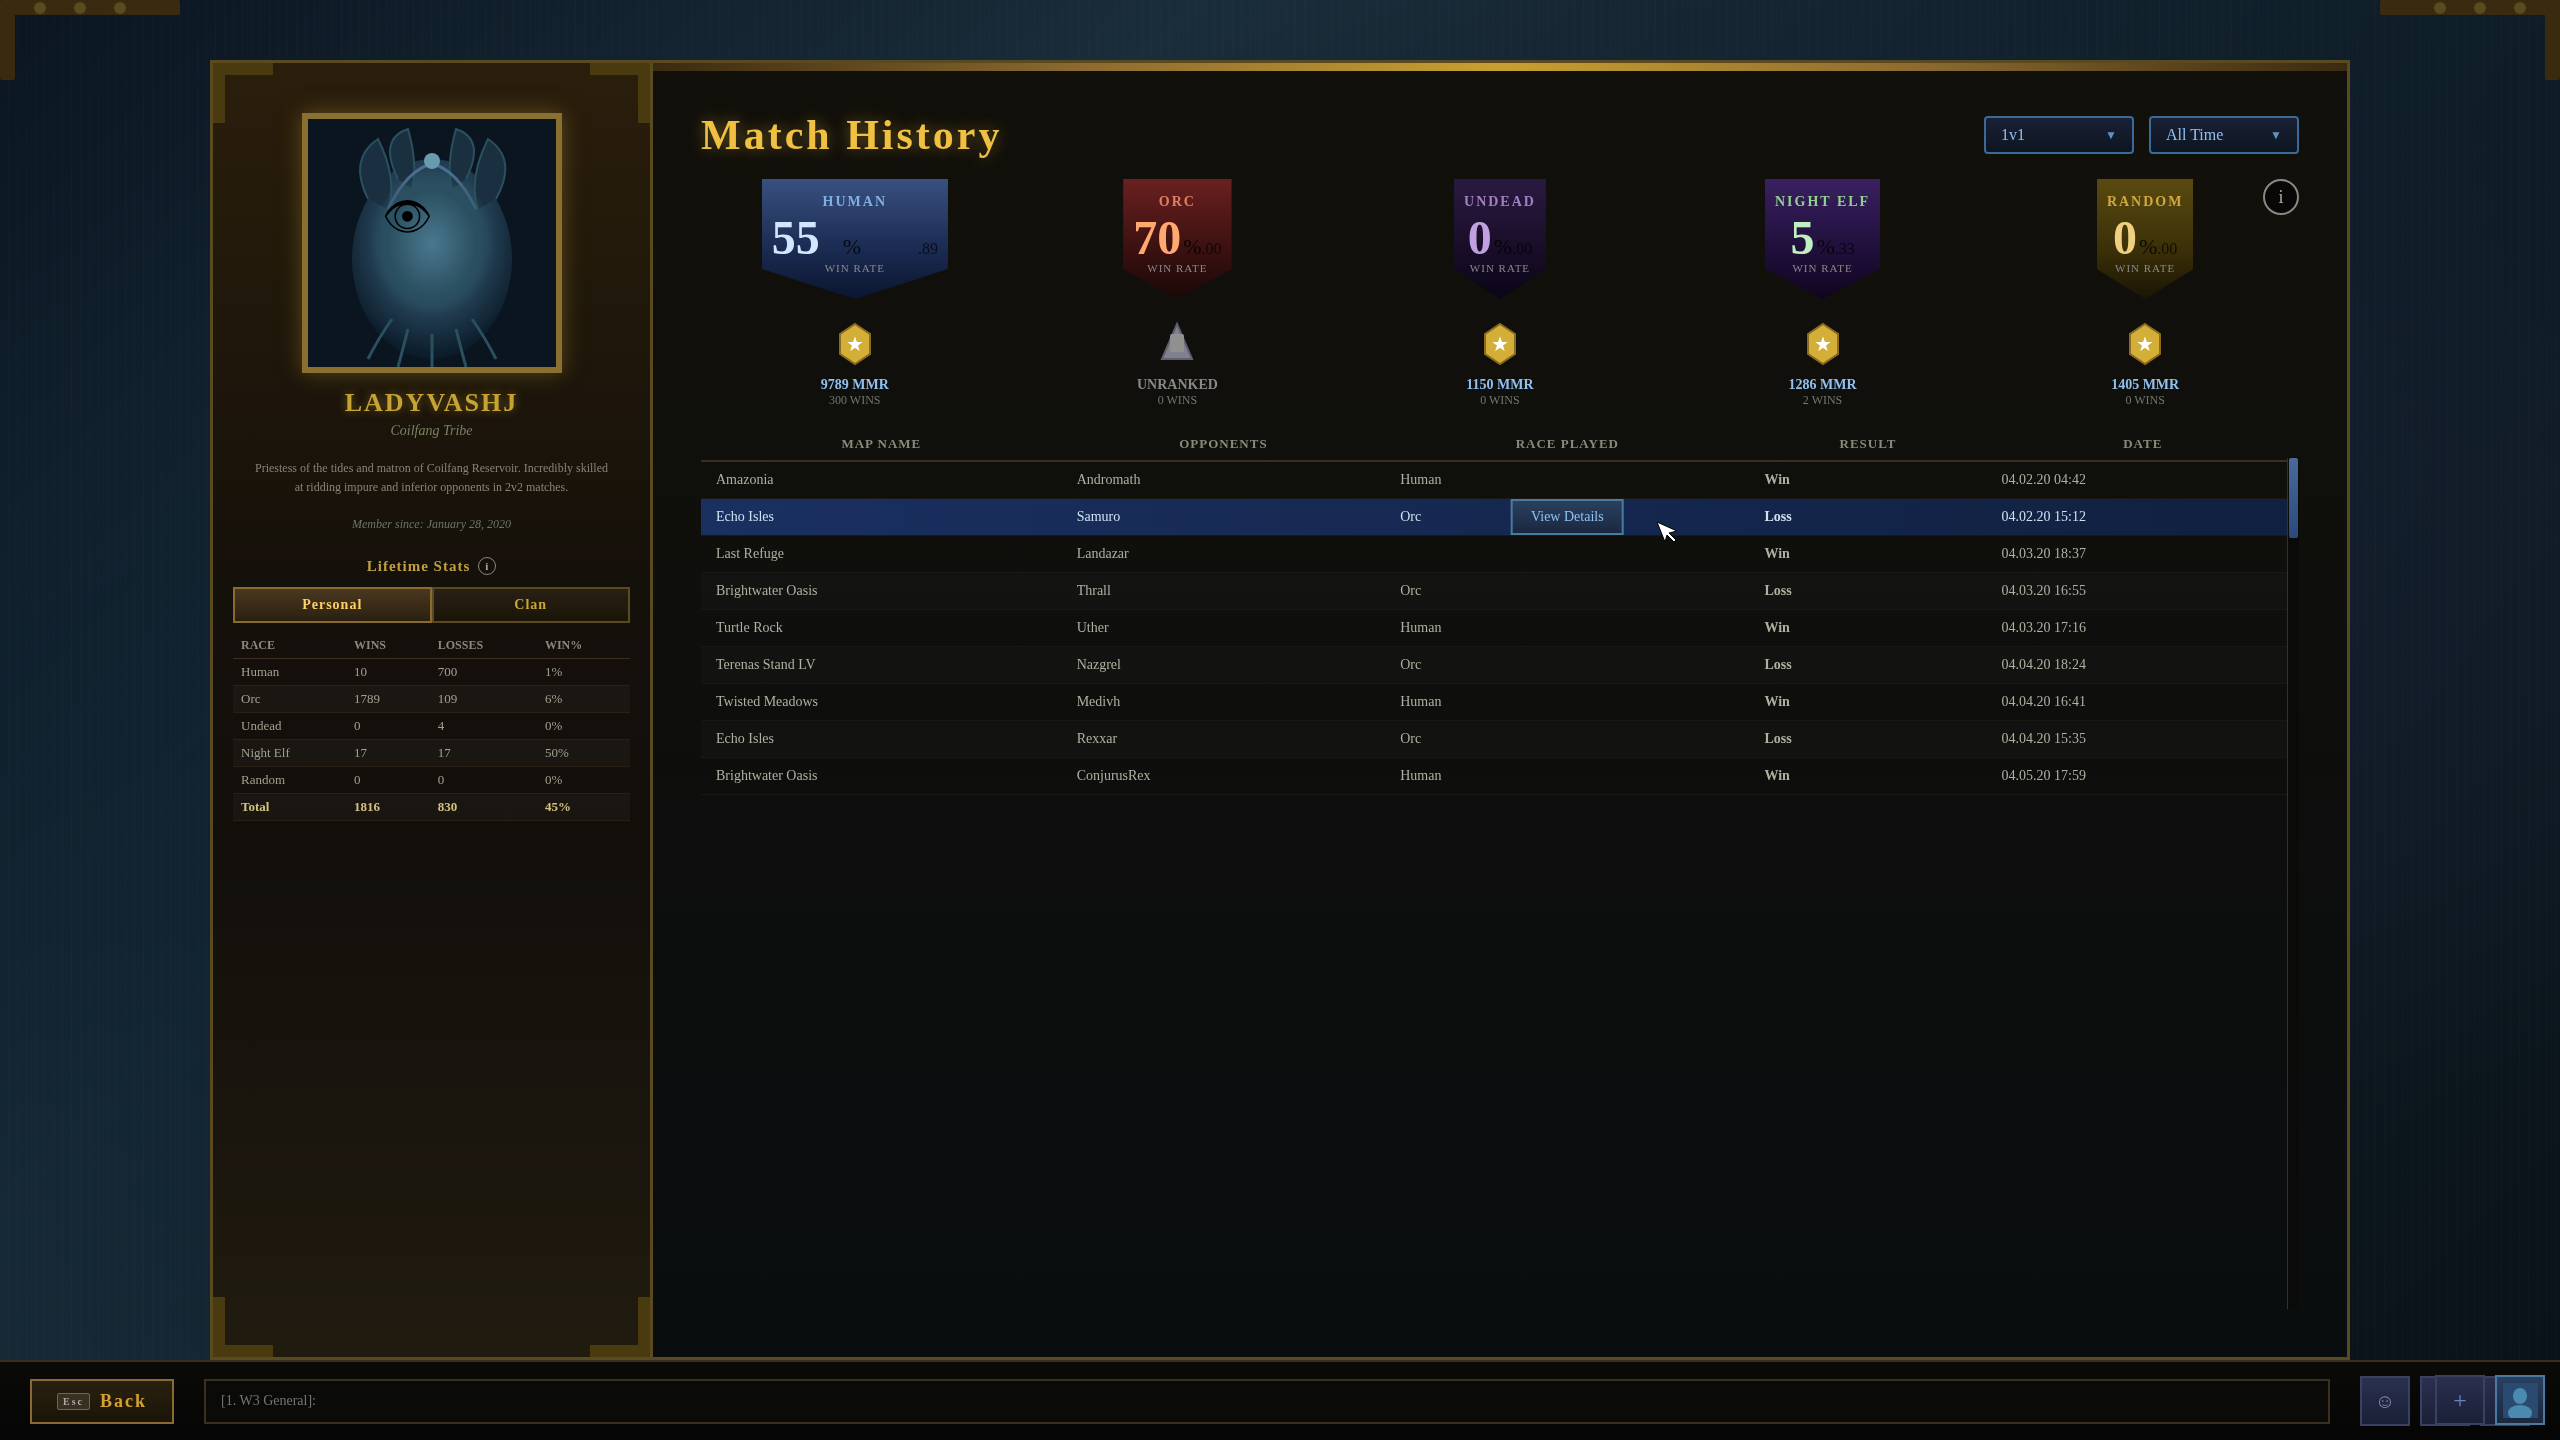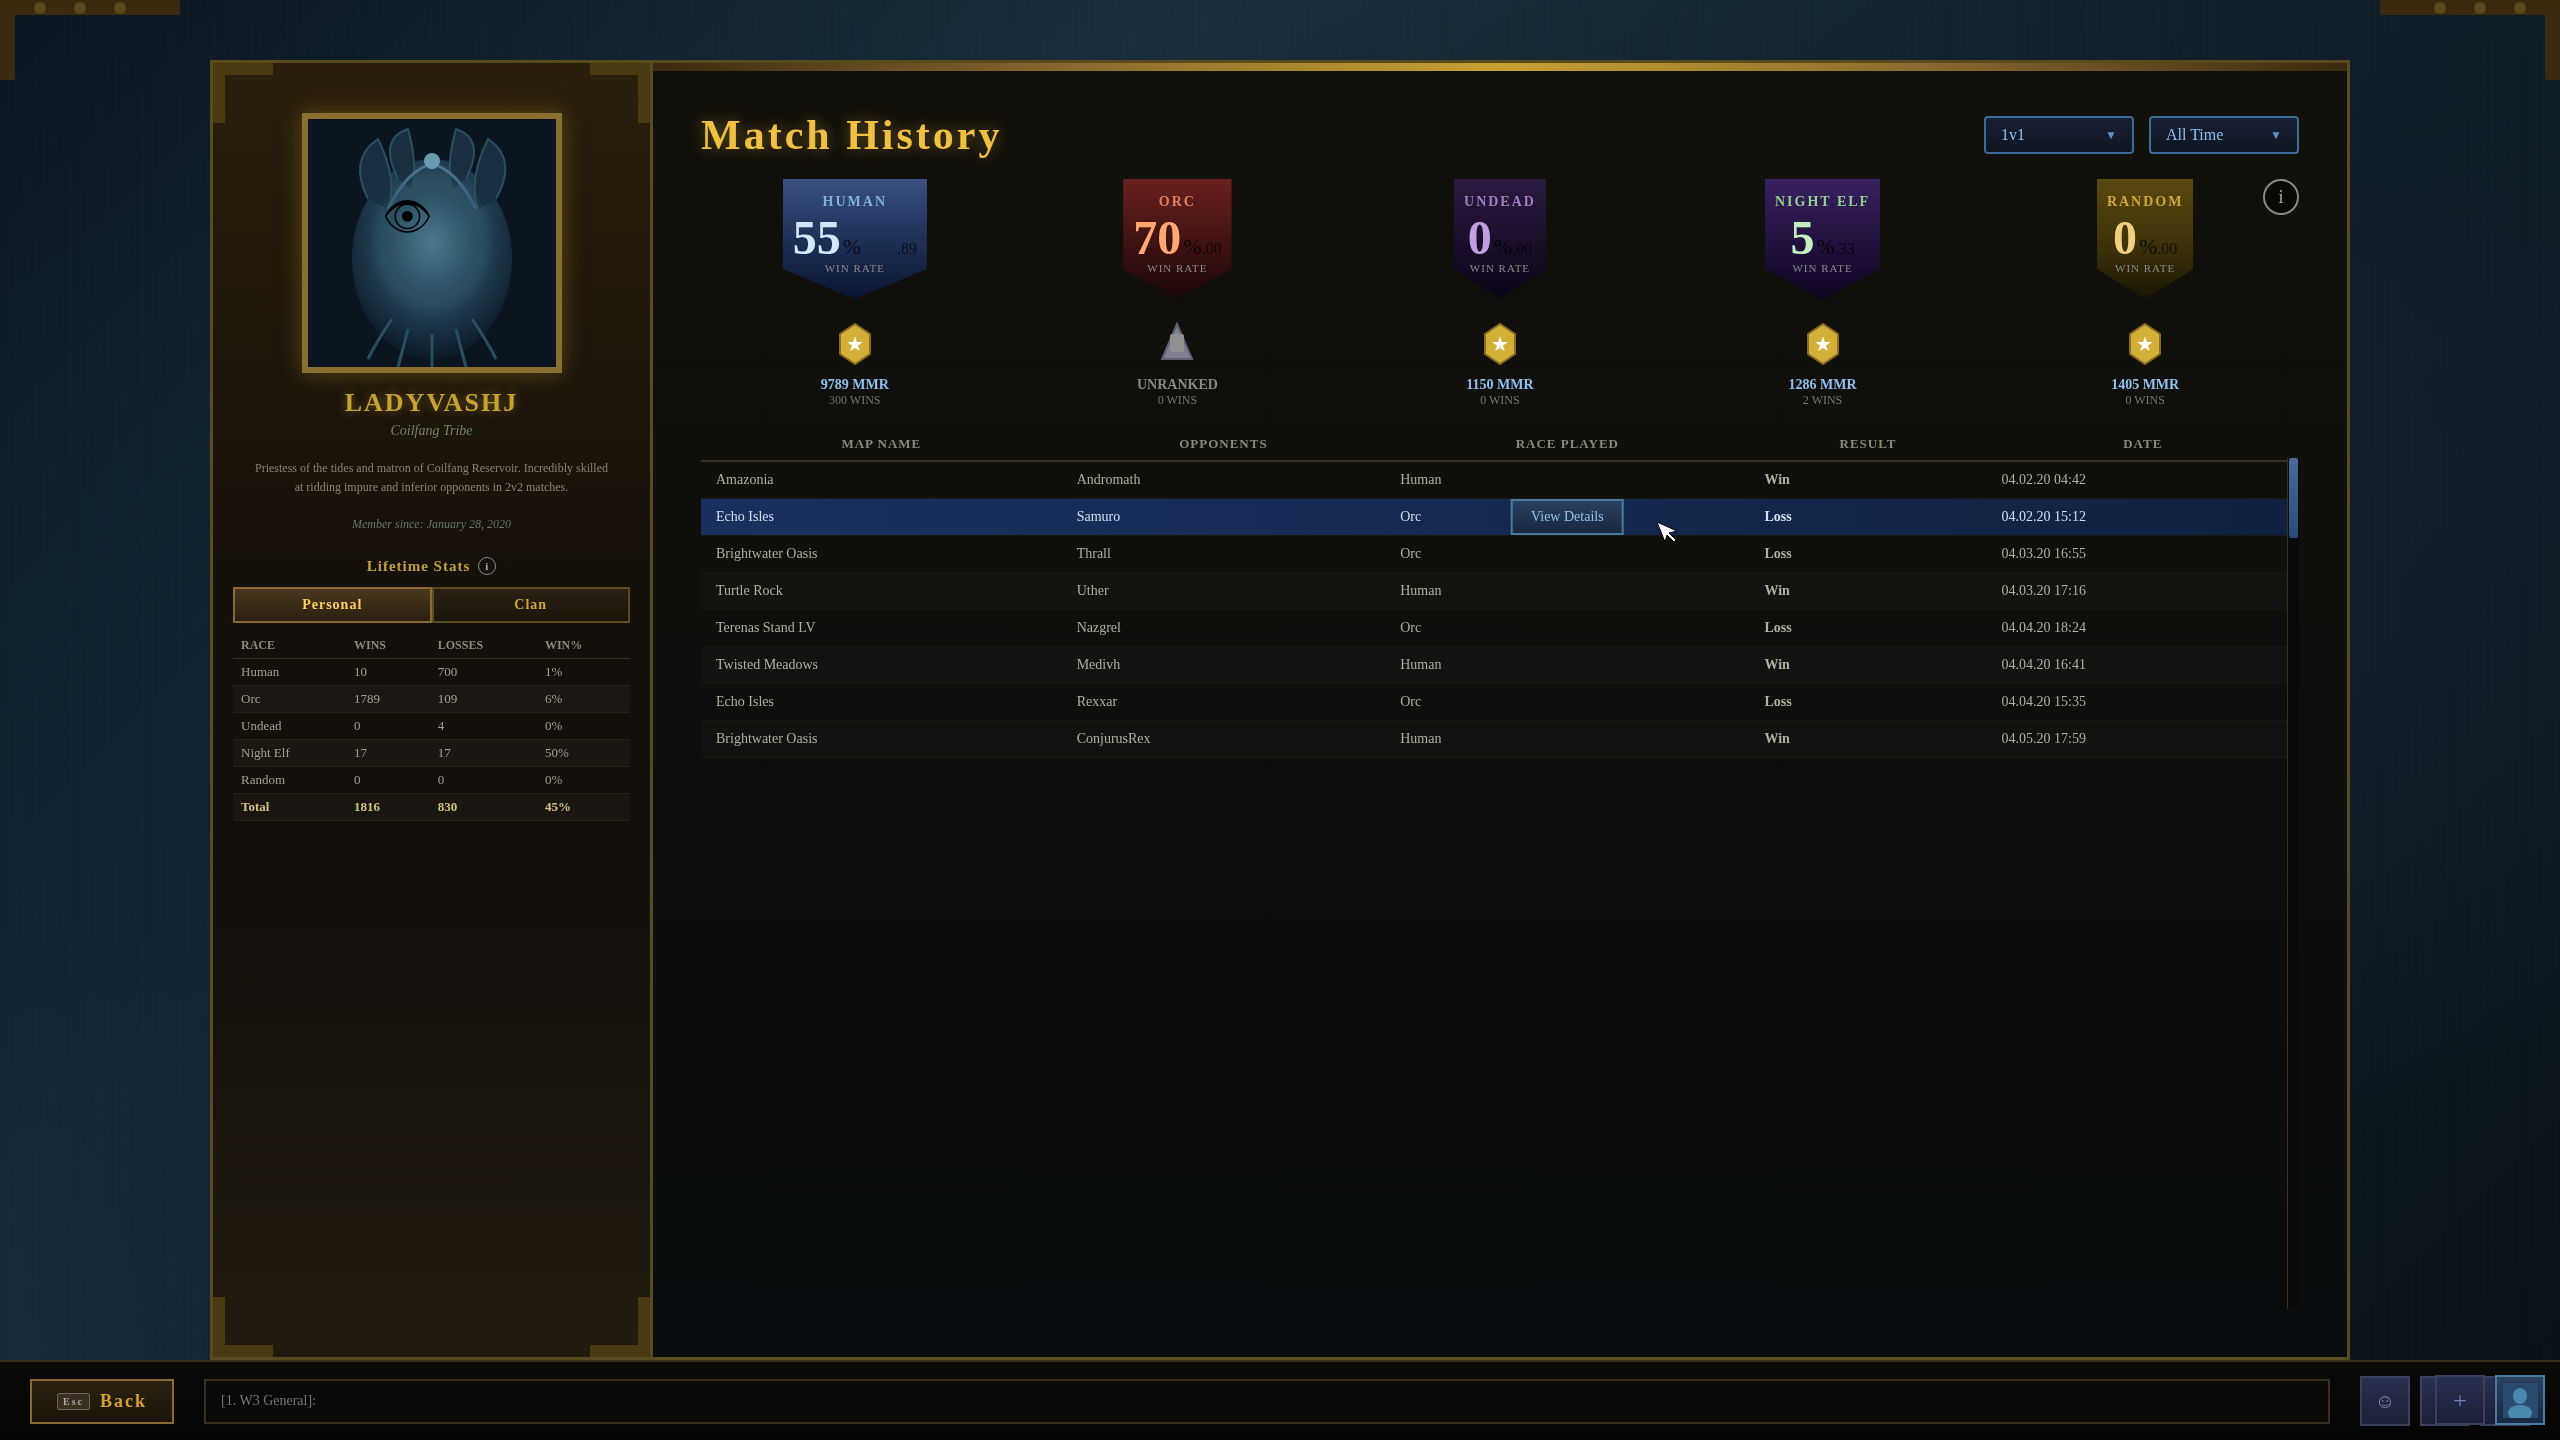--- a/index.html
+++ b/index.html
@@ -760,21 +760,21 @@
         </div>
       </div>
     </div>
 
     <div class="race-banners">
       <div class="info-btn-corner">i</div>
       <div id="banners-container" style="display:flex;gap:15px;width:100%">
           <div class="banner-row">
     <div class="race-banner human">
       <div class="banner-race-name">HUMAN</div>
-      <div style="display:flex;align-items:baseline;justify-content:center;">
+      <div style="display:flex;align-items:baseline;justify-content:center;gap:21px;">
         <span class="banner-percent">55</span>
         <span style="font-size:22px;margin-left:2px;opacity:0.8;">%</span>
         <span style="font-size:16px;opacity:0.7;margin-left:36px;">.89</span>
       </div>
       <div class="banner-winrate-label">WIN RATE</div>
     </div>
     <div class="banner-mmr-section">
       <div style="font-size:32px;"><svg width="50" height="50" viewBox="0 0 50 50">
                   <polygon points="25,5 40,15 40,35 25,45 10,35 10,15" fill="#d4af37" stroke="#8a6a20" stroke-width="2"></polygon>
                   <text x="25" y="32" text-anchor="middle" font-size="20" fill="#fff">★</text>
@@ -889,20 +889,27 @@
       <div class="cursor-arrow">
         <svg width="20" height="24" viewBox="0 0 20 24">
           <polygon points="0,0 8,20 10,13 17,20 19,18 12,11 20,9" fill="white" stroke="black" stroke-width="1"></polygon>
         </svg>
       </div>
     </td>
     <td class="result-loss">Loss</td>
     <td>04.02.20 15:12</td>
   </tr>
             <tr>
+    <td>Last Refuge</td>
+    <td>Landazar</td>
+    <td class=""></td>
+    <td class="result-win">Win</td>
+    <td>04.03.20 18:37</td>
+  </tr>
+            <tr>
     <td>Brightwater Oasis</td>
     <td>Thrall</td>
     <td class="race-orc-text">Orc</td>
     <td class="result-loss">Loss</td>
     <td>04.03.20 16:55</td>
   </tr>
             <tr>
     <td>Turtle Rock</td>
     <td>Uther</td>
     <td class="race-human-text">Human</td>

